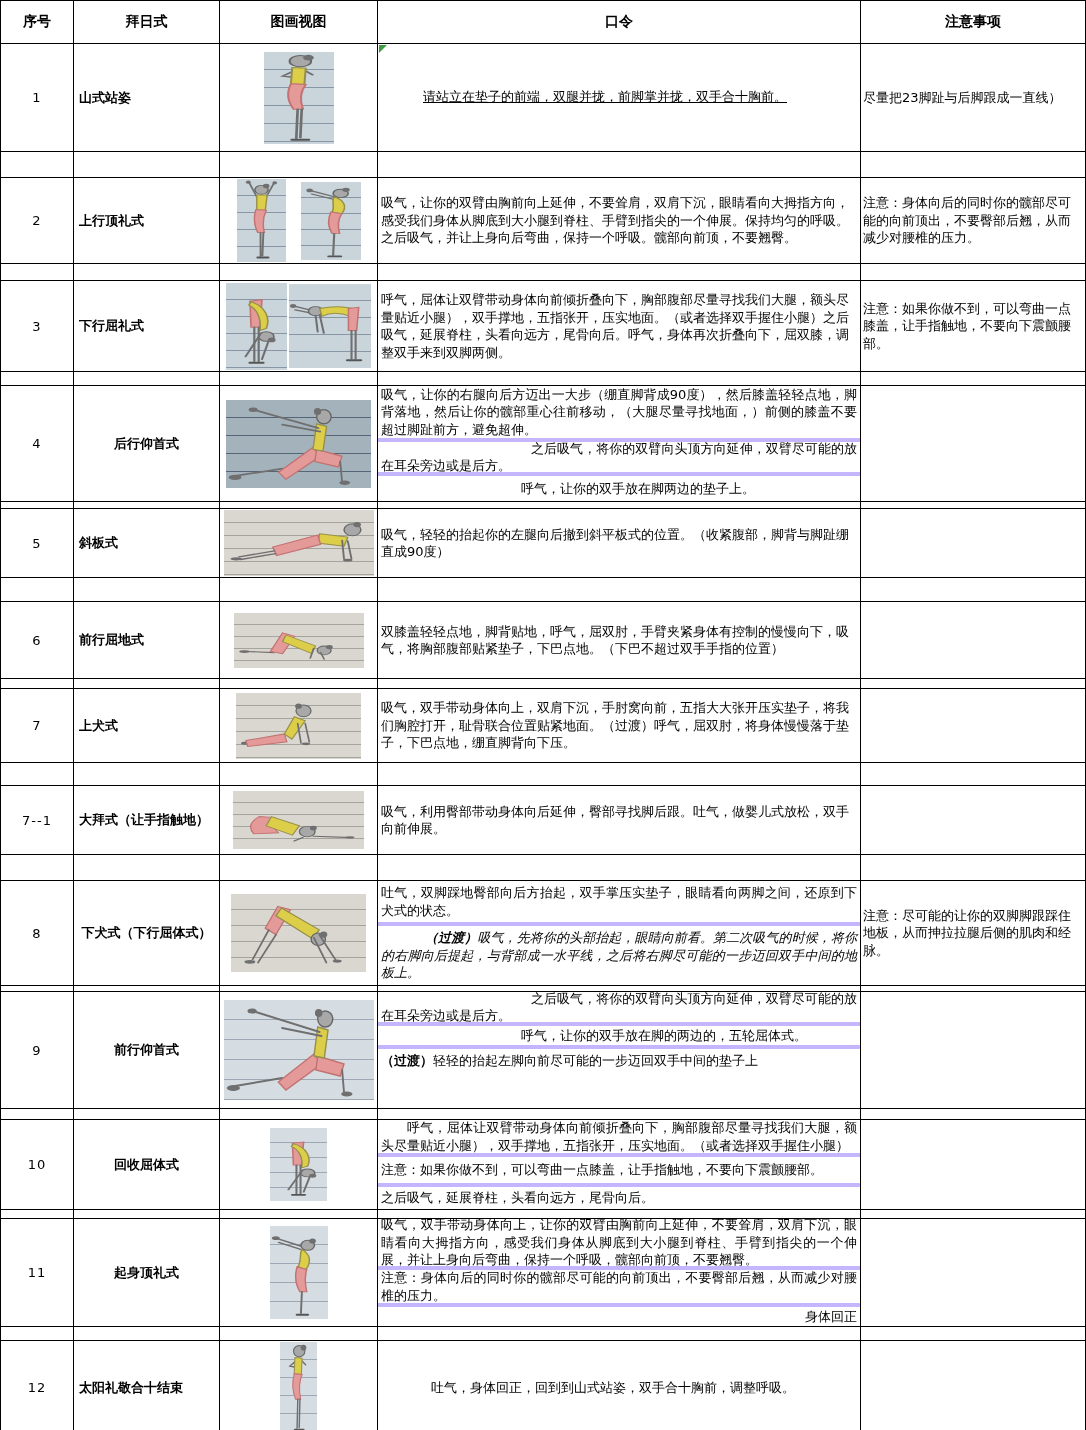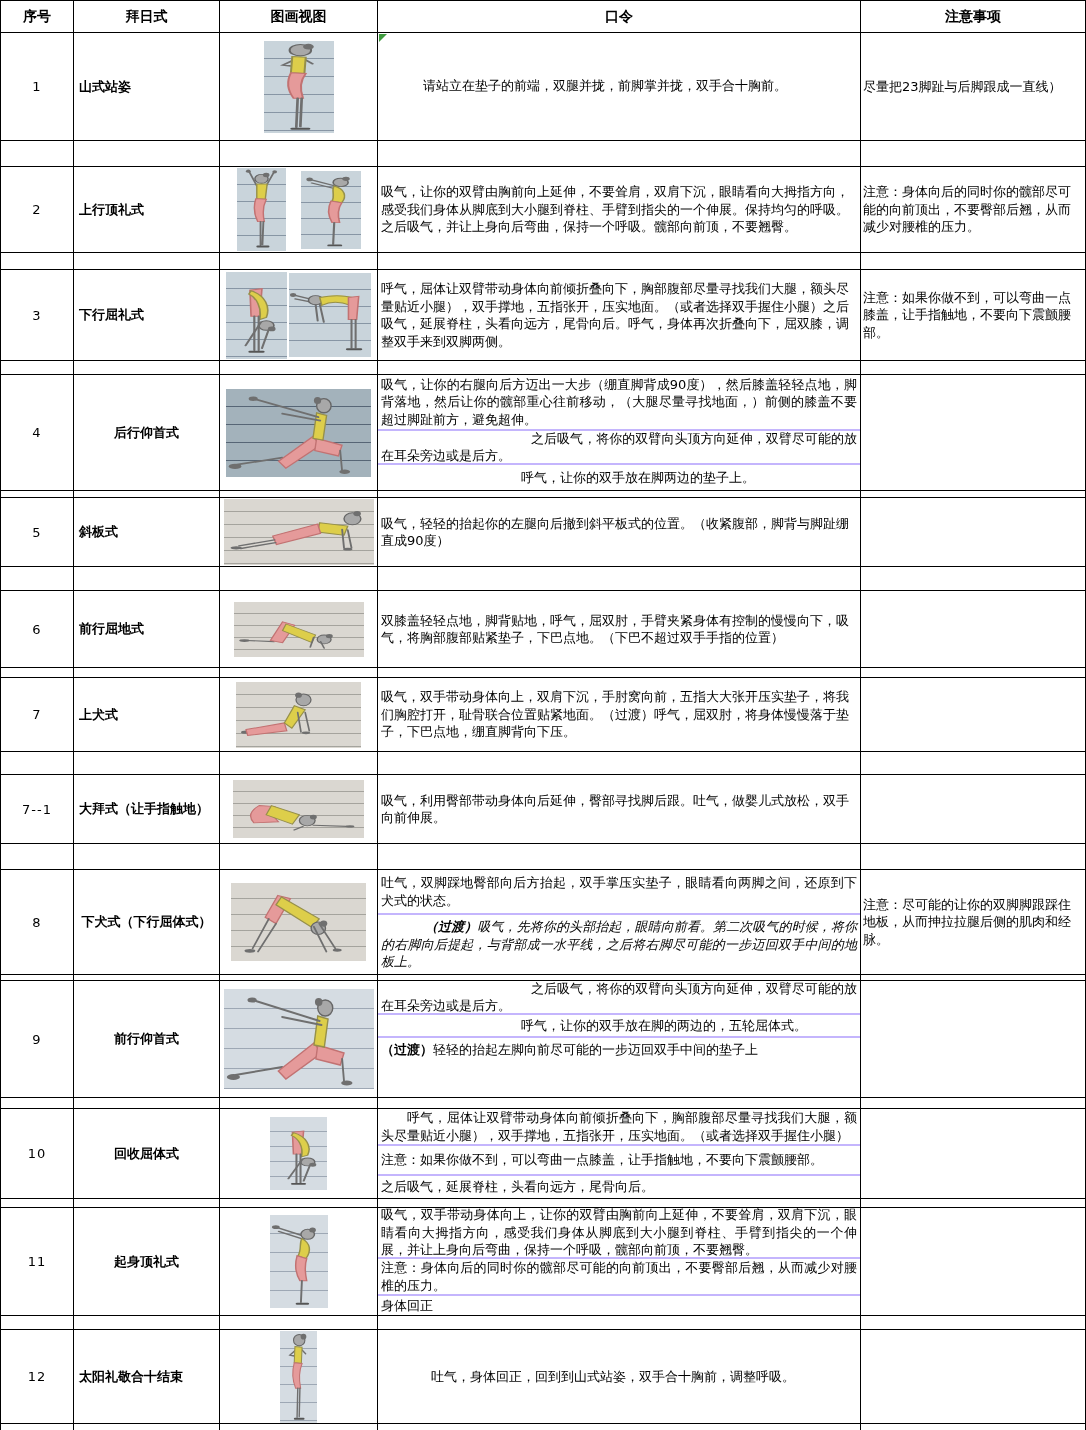--- a/index.html
+++ b/index.html
@@ -9,40 +9,40 @@
 .block{display:grid;grid-template-columns:73px 146px 158px 483px 225px;border-left:1px solid #000;width:1086px}
 .block.row,.block.header{border-top:1px solid #000;border-bottom:1px solid #000}
 .block.row.no-top{border-top:none}
 .cell{border-right:1px solid #000;overflow:hidden;position:relative;background:#fff}
 .header .cell{display:flex;align-items:center;justify-content:center;font-weight:bold;font-size:14px}
 .num{display:flex;align-items:center;justify-content:center;font-size:13px;letter-spacing:1px}
 .name{display:flex;align-items:center;font-weight:bold;font-size:13px;padding-left:5px}
 .name.center{justify-content:center;padding-left:0}
 .pic{display:flex;align-items:center;justify-content:center}
 .cmd{display:flex;flex-direction:column}
-.sub{display:flex;flex-direction:column;justify-content:center;border-bottom:2px solid #c4b5fd;padding:0 3px;overflow:hidden;flex:none}
+.sub{display:flex;flex-direction:column;justify-content:center;border-bottom:4px solid #c4b5fd;padding:0 3px;overflow:hidden;flex:none}
 .sub.last{border-bottom:none}
 .sub p{font-size:13px;line-height:17.5px;text-align:justify}
 .sub.solo p{text-align:left}
 .note{display:flex;flex-direction:column;justify-content:center;font-size:13px;line-height:17.5px;padding:1px 2px}
 .paper{position:relative;flex:none}
 .marker{position:absolute;left:1px;top:1px;width:0;height:0;border-top:8px solid #3f9b3f;border-right:8px solid transparent;z-index:2}
 svg.fig{position:absolute;left:0;top:0;width:100%;height:100%}
 .hd{fill:#a8a8a8;stroke:#666;stroke-width:1.5}
 .bun{fill:#6f6f6f;stroke:none}
 .yl{fill:#ddce4a;stroke:#96904a;stroke-width:1.5}
 .rd{fill:#e59a9a;stroke:#c27272;stroke-width:1.5}
 .ln{fill:none;stroke:#6f6f6f;stroke-width:2;stroke-linecap:round}
 .ln2{fill:none;stroke:#555;stroke-width:3;stroke-linecap:round}
 </style>
 </head>
 <body>
 
 <div id="sheet">
-    <div class="block header" style="height: 33px;">
+    <div class="block header" style="height: 44px;">
       <div class="cell">序号</div>
       <div class="cell">拜日式</div>
       <div class="cell">图画视图</div>
       <div class="cell">口令</div>
       <div class="cell">注意事项</div>
     </div>
     <div class="block row no-top" style="height: 108px;">
       <div class="cell num">1</div>
       <div class="cell name">山式站姿</div>
       <div class="cell pic" style="gap: 0px;">
@@ -54,21 +54,21 @@
             <path class="yl" d="M21 22 L31 23 L30 46 L20 45 Z"></path>
             <path class="rd" d="M20 45 Q15 63 22 81 L29 81 Q25 61 31 46 Z"></path>
             <path class="ln" d="M25 81 L24 122 M28 81 L27 121"></path>
             <path class="ln2" d="M21 124 L33 124"></path>
           </svg>
         </div>
       </div>
       <div class="cell cmd">
         <div class="marker"></div>
         <div class="sub last solo" style="height: 106px;">
-          <p style="text-indent: 42px;">请站立在垫子的前端，双腿并拢，前脚掌并拢，双手合十胸前。</p>
+          <p style="text-indent: 42px; text-decoration: underline;">请站立在垫子的前端，双腿并拢，前脚掌并拢，双手合十胸前。</p>
         </div>
       </div>
       <div class="cell note">尽量把23脚趾与后脚跟成一直线）</div>
     </div>
     <div class="block gap" style="height: 25px;">
       <div class="cell"></div>
       <div class="cell"></div>
       <div class="cell"></div>
       <div class="cell"></div>
       <div class="cell"></div>
@@ -446,21 +446,21 @@
           </svg>
         </div>
       </div>
       <div class="cell cmd">
         <div class="sub" style="height: 51px;">
           <p>吸气，双手带动身体向上，让你的双臂由胸前向上延伸，不要耸肩，双肩下沉，眼睛看向大拇指方向，感受我们身体从脚底到大小腿到脊柱、手臂到指尖的一个伸展，并让上身向后弯曲，保持一个呼吸，髋部向前顶，不要翘臀。</p>
         </div>
         <div class="sub" style="height: 37px;">
           <p>注意：身体向后的同时你的髋部尽可能的向前顶出，不要臀部后翘，从而减少对腰椎的压力。</p>
         </div>
-        <div class="sub last" style="height: 19px;">
+        <div class="sub last" style="height: 19px; align-items: flex-end;">
           <p>身体回正</p>
         </div>
       </div>
       <div class="cell note"></div>
     </div>
     <div class="block gap" style="height: 13px;">
       <div class="cell"></div>
       <div class="cell"></div>
       <div class="cell"></div>
       <div class="cell"></div>

